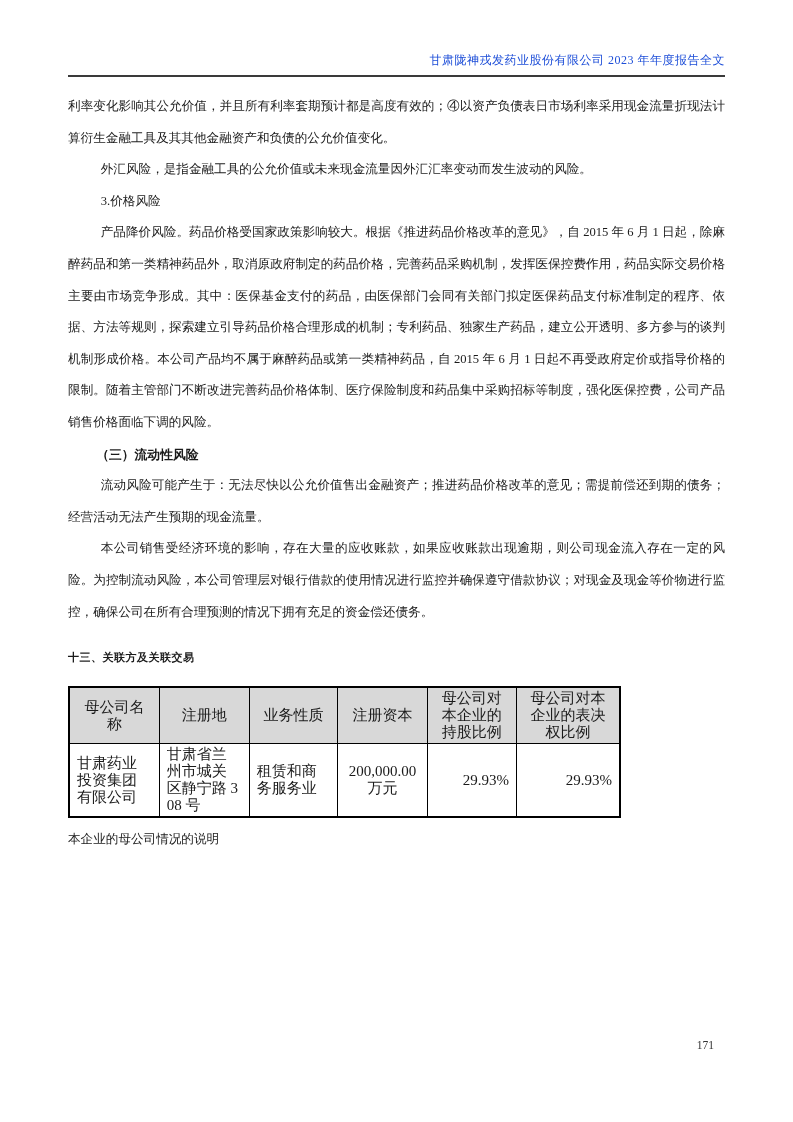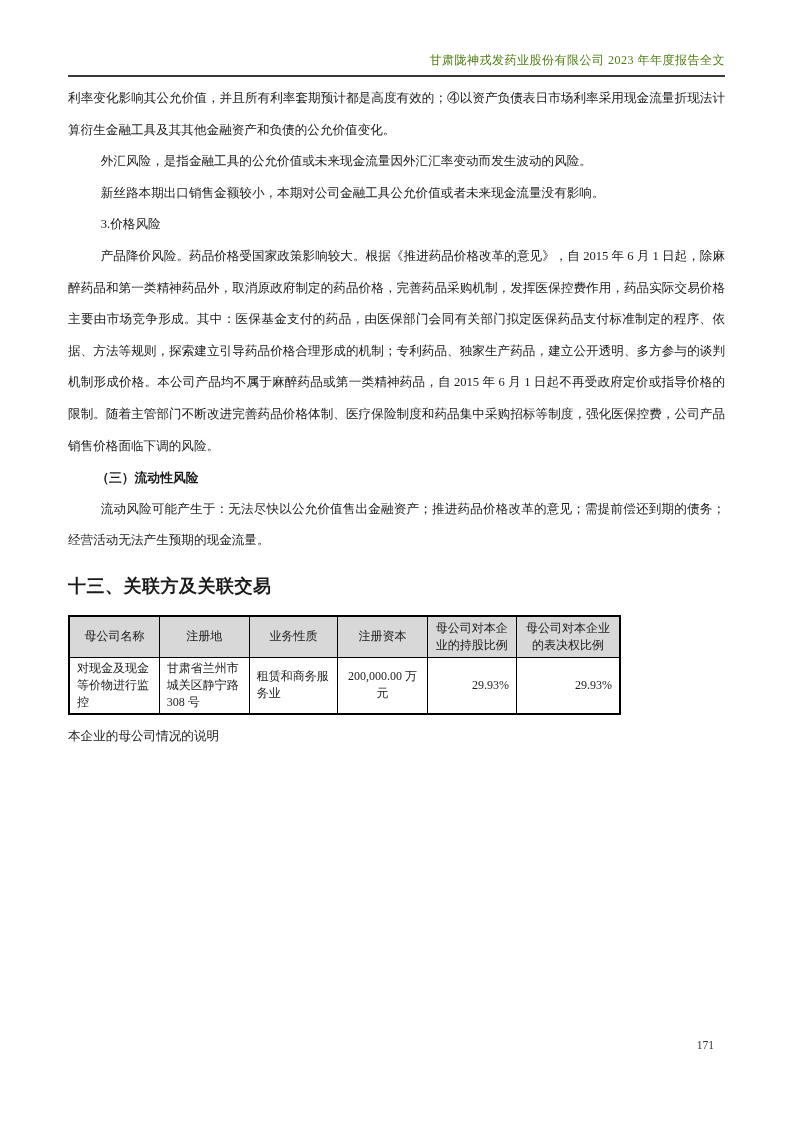--- a/index.html
+++ b/index.html
@@ -14,34 +14,34 @@
     overflow: hidden;
   }
   .running-header {
     position: absolute;
     top: 52px;
     left: 68px;
     right: 68px;
     text-align: right;
     font-size: 12px;
     letter-spacing: 0.5px;
-    color: #4d7c0f;
+    color: #1d4ed8;
     white-space: nowrap;
   }
   .header-rule {
     position: absolute;
     top: 75px;
     left: 68px;
     width: 657px;
     height: 2px;
     background: #3a3a3a;
   }
   .content {
     position: absolute;
-    top: 83px;
+    top: 91px;
     left: 68px;
     width: 657px;
   }
   .content p.body-para {
     margin: 0;
     font-size: 12.6px;
     line-height: 31.6px;
     text-align: justify;
     text-indent: 2.6em;
   }
@@ -49,38 +49,38 @@
   .content p.bold-section {
     font-family: "Liberation Sans", "DejaVu Sans", sans-serif;
     font-weight: bold;
     text-indent: 2.2em;
     font-size: 12.8px;
   }
   .h1-heading {
     margin: 17px 0 12px 0;
     font-family: "Liberation Sans", "DejaVu Sans", sans-serif;
     font-weight: bold;
-    font-size: 18px;
+    font-size: 11px;
     line-height: 24px;
     letter-spacing: 0.5px;
   }
   .h2-heading {
     margin: 15px 0 0 0;
     font-family: "Liberation Sans", "DejaVu Sans", sans-serif;
     font-weight: bold;
     font-size: 14px;
     line-height: 20px;
   }
   table.parent-table {
     margin-top: 17px;
     width: 553px;
     border-collapse: collapse;
     border: 2px solid #000;
     table-layout: fixed;
-    font-size: 12px;
+    font-size: 15px;
   }
   table.parent-table th, table.parent-table td {
     border: 1px solid #000;
     padding: 2px 7px;
     vertical-align: middle;
     font-weight: normal;
     line-height: 17px;
     word-break: break-all;
   }
   table.parent-table th {
@@ -112,25 +112,25 @@
 
 <div class="page">
 
   <div class="running-header">甘肃陇神戎发药业股份有限公司 2023 年年度报告全文</div>
   <div class="header-rule"></div>
 
   <div class="content">
 
     <p class="body-para no-indent">利率变化影响其公允价值，并且所有利率套期预计都是高度有效的；④以资产负债表日市场利率采用现金流量折现法计算衍生金融工具及其其他金融资产和负债的公允价值变化。</p>
     <p class="body-para">外汇风险，是指金融工具的公允价值或未来现金流量因外汇汇率变动而发生波动的风险。</p>
-    <p class="body-para">新丝路本期出口销售金额较小，本期对公司金融工具公允价值或者未来现金流量没有影响。</p>
     <p class="body-para">3.价格风险</p>
     <p class="body-para">产品降价风险。药品价格受国家政策影响较大。根据《推进药品价格改革的意见》，自 2015 年 6 月 1 日起，除麻醉药品和第一类精神药品外，取消原政府制定的药品价格，完善药品采购机制，发挥医保控费作用，药品实际交易价格主要由市场竞争形成。其中：医保基金支付的药品，由医保部门会同有关部门拟定医保药品支付标准制定的程序、依据、方法等规则，探索建立引导药品价格合理形成的机制；专利药品、独家生产药品，建立公开透明、多方参与的谈判机制形成价格。本公司产品均不属于麻醉药品或第一类精神药品，自 2015 年 6 月 1 日起不再受政府定价或指导价格的限制。随着主管部门不断改进完善药品价格体制、医疗保险制度和药品集中采购招标等制度，强化医保控费，公司产品销售价格面临下调的风险。</p>
     <p class="body-para bold-section">（三）流动性风险</p>
     <p class="body-para">流动风险可能产生于：无法尽快以公允价值售出金融资产；推进药品价格改革的意见；需提前偿还到期的债务；经营活动无法产生预期的现金流量。</p>
+    <p class="body-para">本公司销售受经济环境的影响，存在大量的应收账款，如果应收账款出现逾期，则公司现金流入存在一定的风险。为控制流动风险，本公司管理层对银行借款的使用情况进行监控并确保遵守借款协议；对现金及现金等价物进行监控，确保公司在所有合理预测的情况下拥有充足的资金偿还债务。</p>
 
     <h1 class="h1-heading">十三、关联方及关联交易</h1>
 
     <table class="parent-table">
       <colgroup>
         <col class="col-1">
           <col class="col-2">
           <col class="col-3">
         <col class="col-4">
           <col class="col-5">
@@ -141,21 +141,21 @@
           <th>母公司名称</th>
           <th>注册地</th>
           <th>业务性质</th>
           <th>注册资本</th>
           <th>母公司对本企业的持股比例</th>
           <th>母公司对本企业的表决权比例</th>
         </tr>
       </thead>
       <tbody>
         <tr>
-          <td class="cell-left">对现金及现金等价物进行监控</td>
+          <td class="cell-left">甘肃药业投资集团有限公司</td>
           <td class="cell-left">甘肃省兰州市城关区静宁路 308 号</td>
           <td class="cell-left">租赁和商务服务业</td>
           <td class="cell-center">200,000.00 万元</td>
           <td class="cell-right">29.93%</td>
           <td class="cell-right">29.93%</td>
         </tr>
       </tbody>
     </table>
 
     <p class="table-note">本企业的母公司情况的说明</p>

